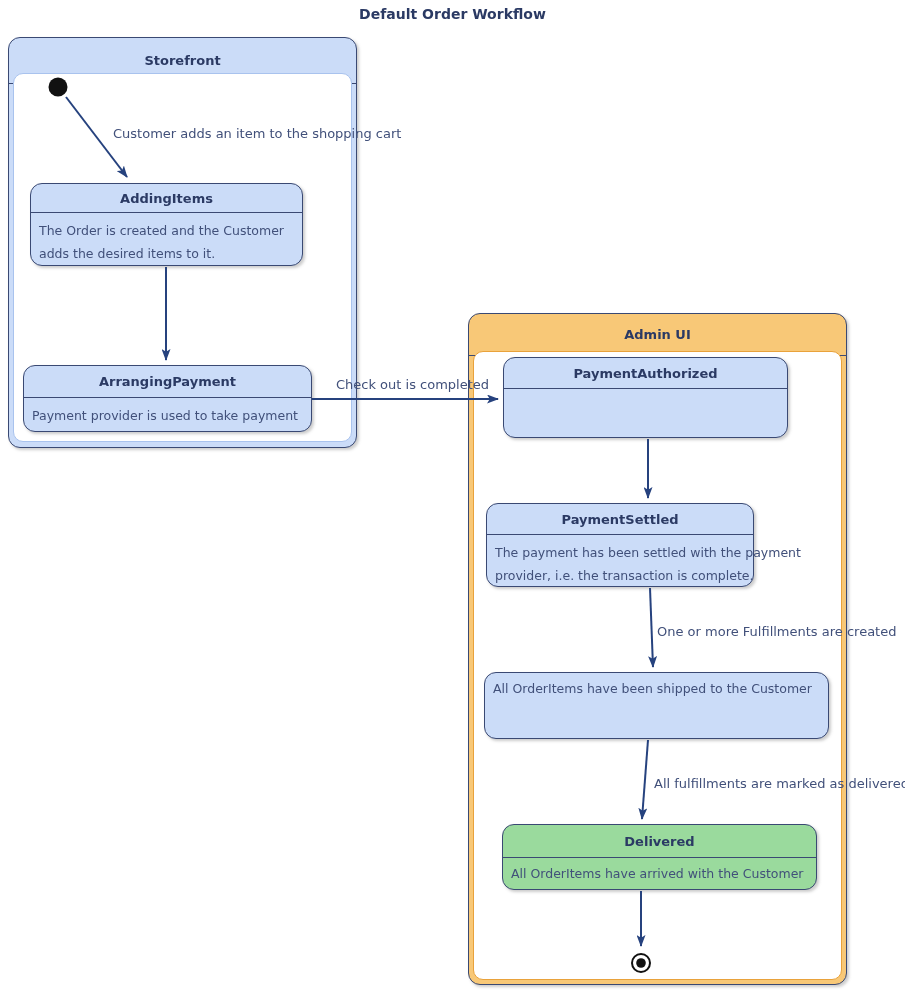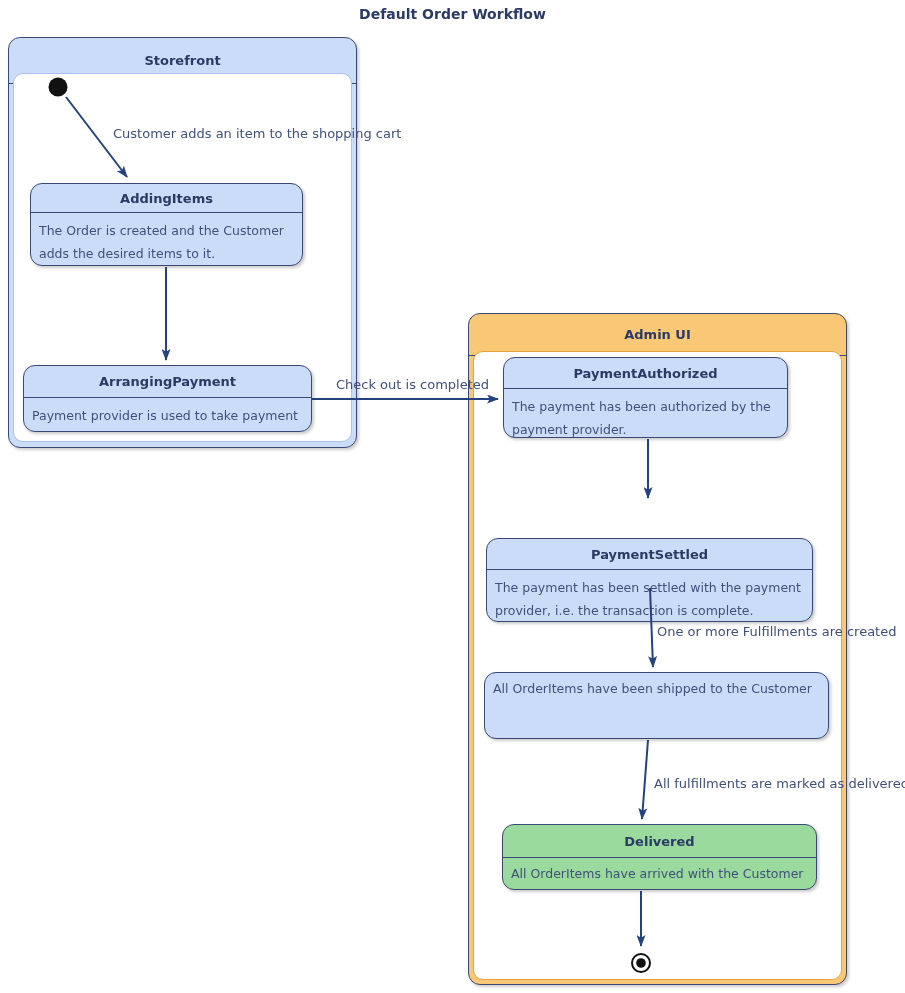--- a/index.html
+++ b/index.html
@@ -82,25 +82,23 @@
 adds the desired items to it.</div>
   </div>
 
   <div class="state blue" style="left:23px;top:365px;width:289px;height:67px;">
     <div class="state-title" style="height:32px;">ArrangingPayment</div>
     <div class="state-body">Payment provider is used to take payment</div>
   </div>
 
   <div class="state blue" style="left:503px;top:357px;width:285px;height:81px;">
     <div class="state-title" style="height:31px;text-align:right;">PaymentAuthorized</div>
-    <div class="state-body">The payment has been authorized by the
-payment provider.</div>
   </div>
 
-  <div class="state blue" style="left:486px;top:503px;width:327px;height:84px;margin-top:35px;">
+  <div class="state blue" style="left:486px;top:503px;width:268px;height:84px;">
     <div class="state-title" style="height:31px;">PaymentSettled</div>
     <div class="state-body">The payment has been settled with the payment
 provider, i.e. the transaction is complete.</div>
   </div>
 
   <div class="state blue" style="left:484px;top:672px;width:345px;height:67px;">
     <div class="state-body" style="padding-top:4px;">All OrderItems have been shipped to the Customer</div>
   </div>
 
   <div class="state green" style="left:502px;top:824px;width:315px;height:66px;">

